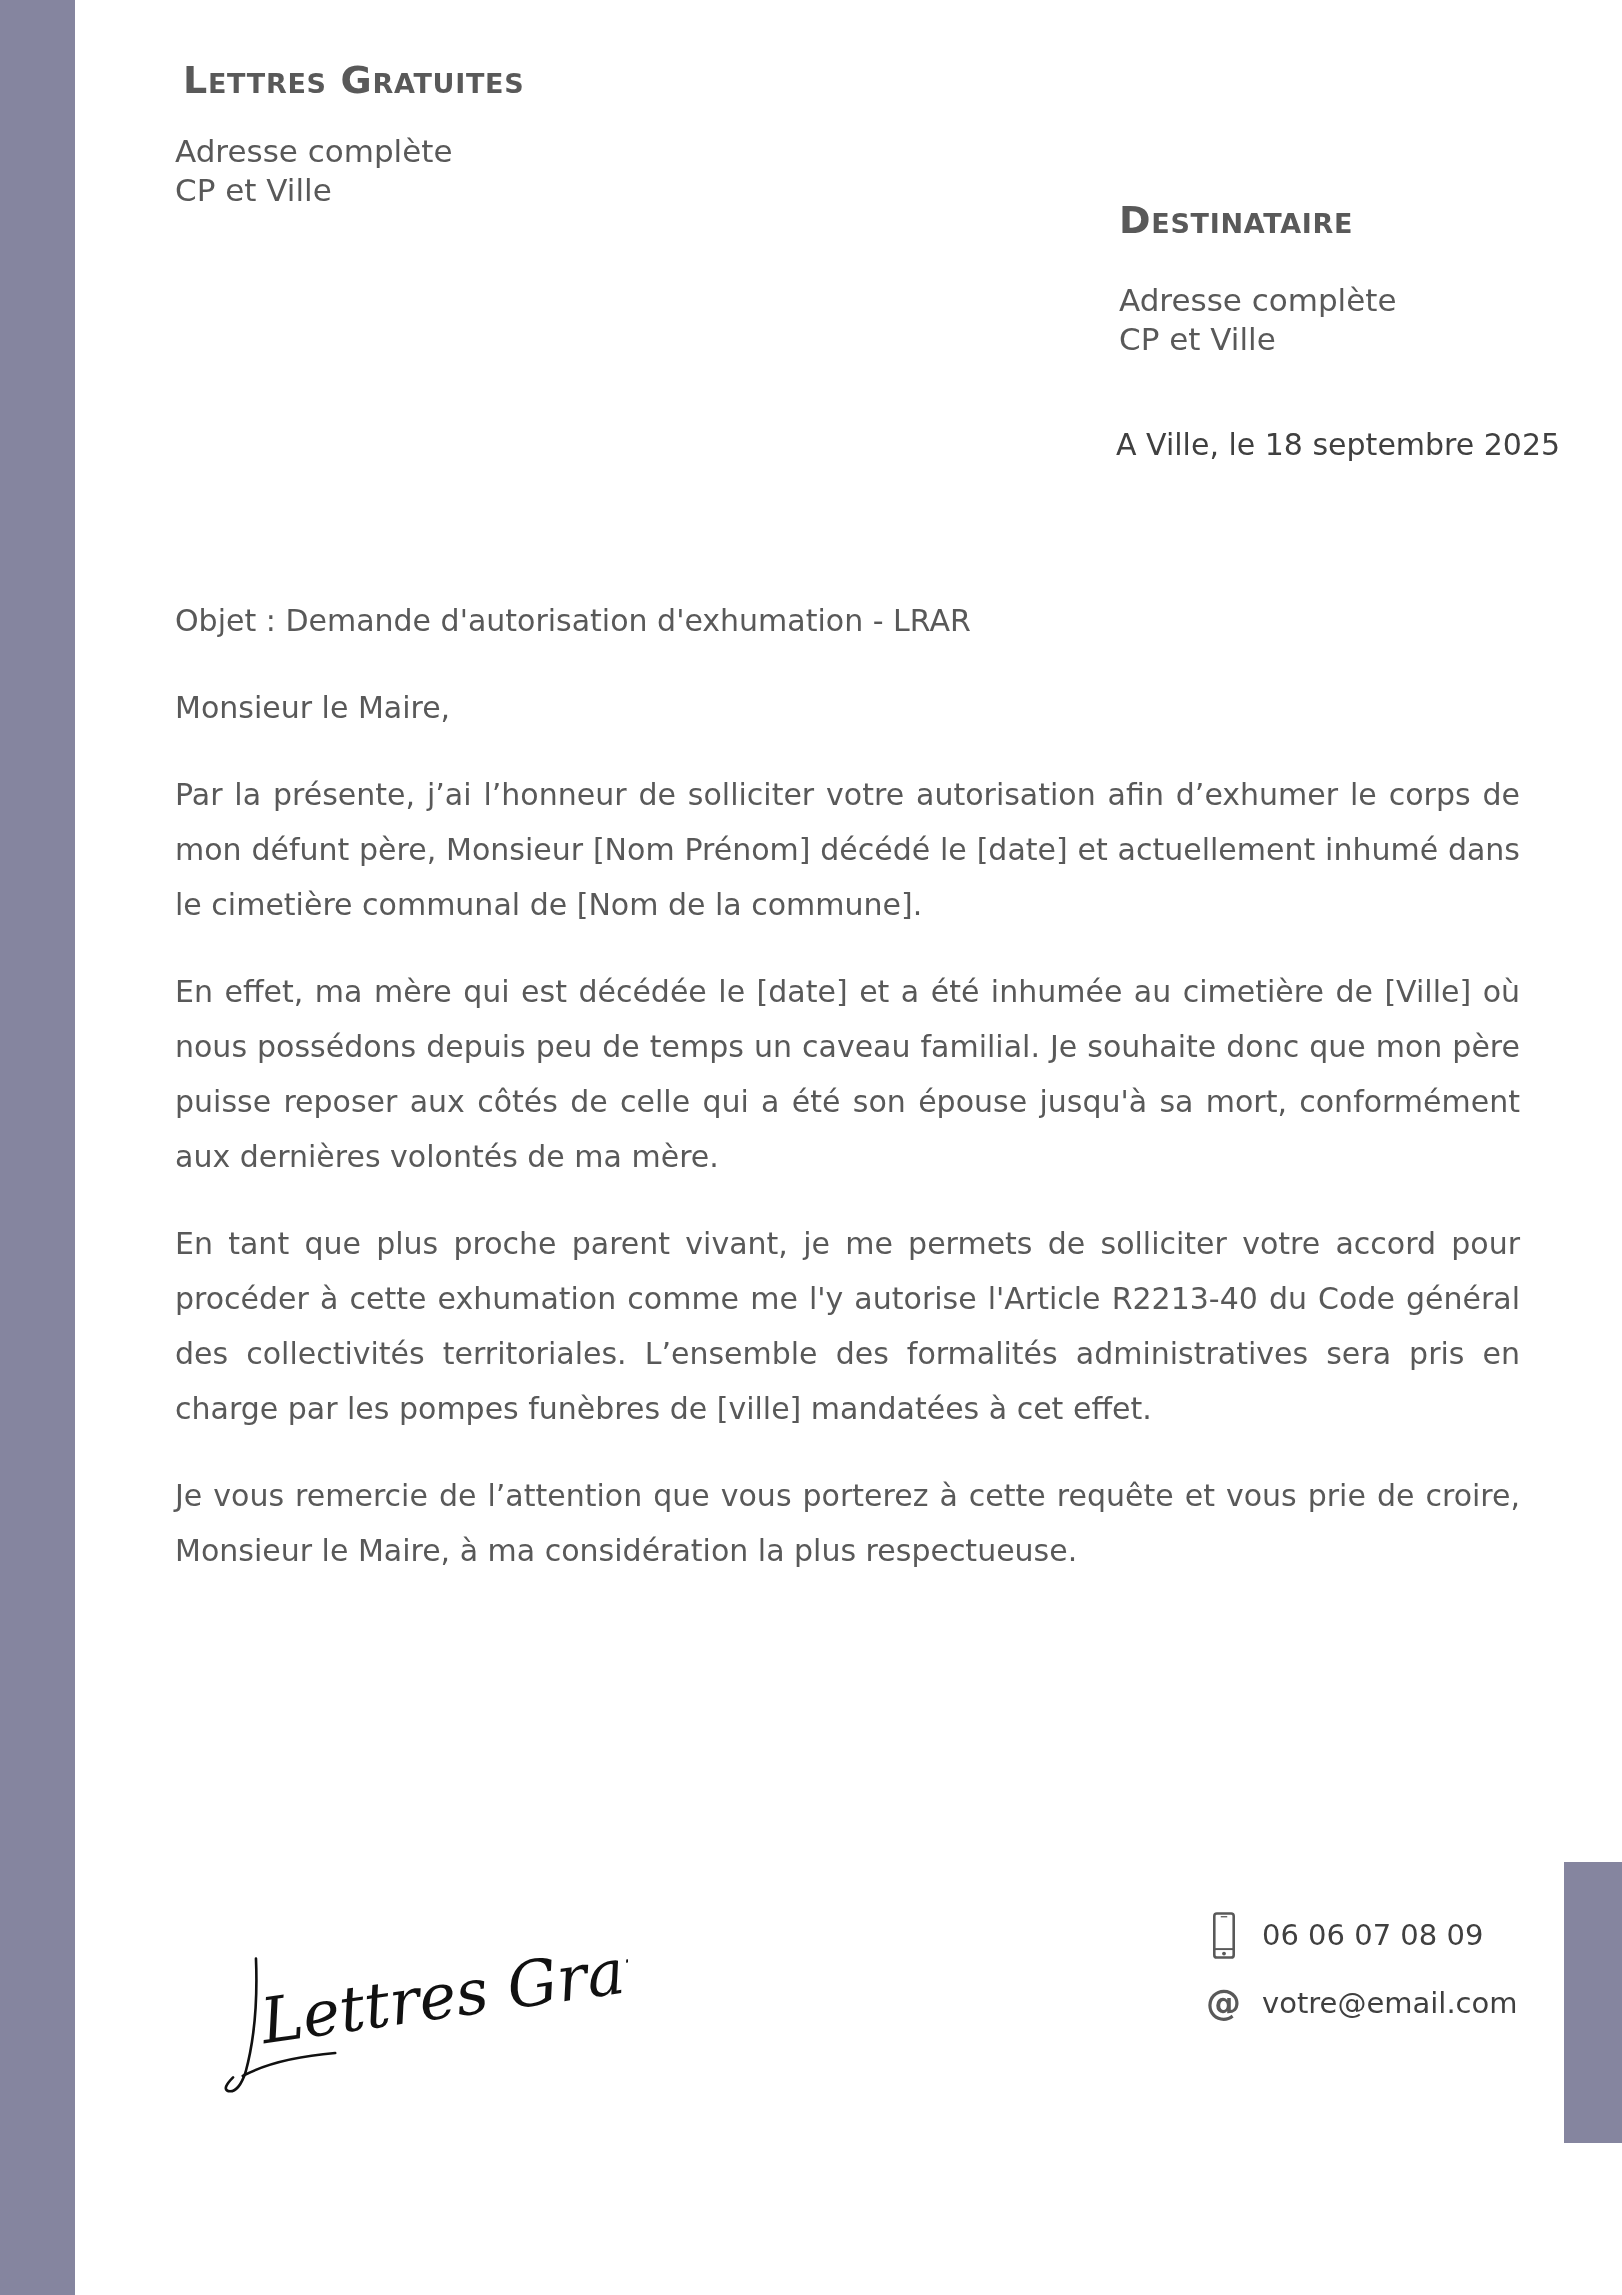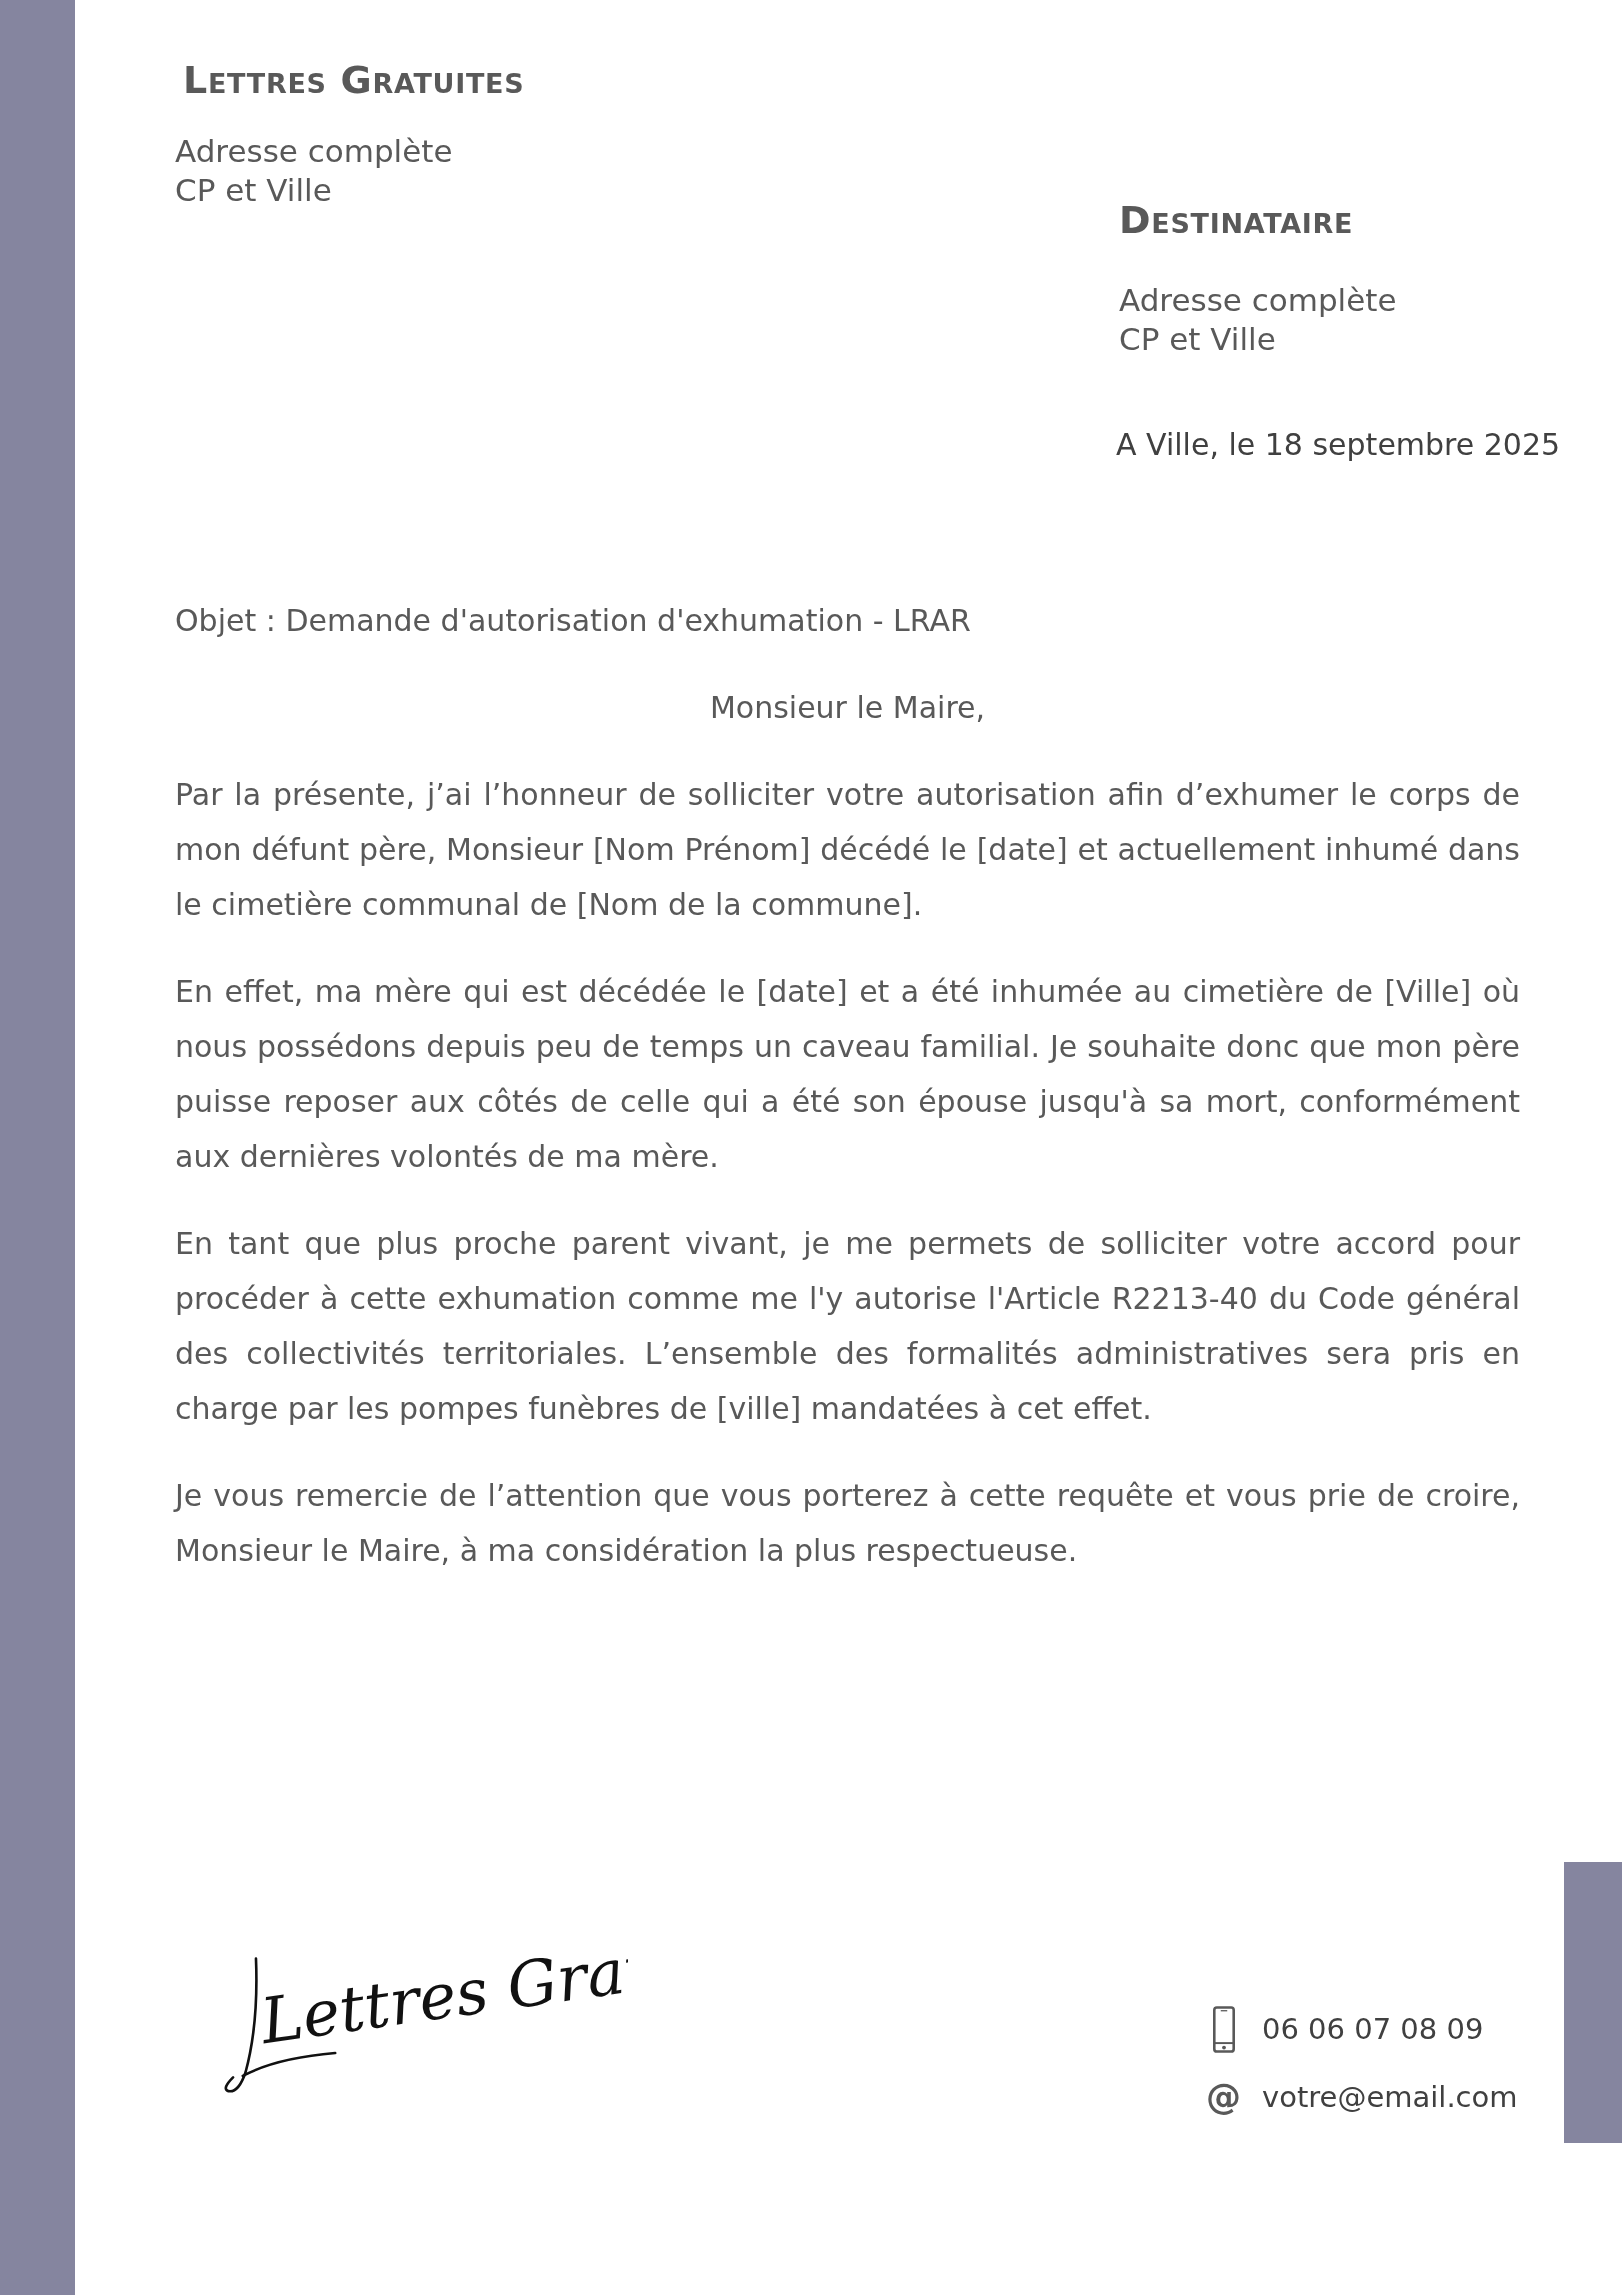--- a/index.html
+++ b/index.html
@@ -23,30 +23,30 @@
   .recipient-name {
     position: absolute; left: 1119px; top: 194px;
     font-size: 38px; font-weight: bold; font-variant: small-caps;
     letter-spacing: 0.7px; color: #595959; margin: 0; line-height: 52px;
   }
   .recipient-address { position: absolute; left: 1119px; top: 281px; font-size: 31px; line-height: 39px; color: #595959; }
   .date-line { position: absolute; left: 1116px; top: 425px; font-size: 30px; line-height: 39px; color: #404040; white-space: nowrap; }
 
   .body-block { position: absolute; left: 175px; top: 593px; width: 1345px; }
   .subject { font-size: 30px; line-height: 55px; margin: 0 0 32px 0; color: #595959; }
-  .salutation { font-size: 30px; line-height: 55px; margin: 0 0 32px 0; color: #595959; text-align: center; }
+  .salutation { font-size: 30px; line-height: 55px; margin: 0 0 32px 0; color: #595959; }
   .para {
     font-size: 30px; line-height: 55px; margin: 0 0 32px 0; color: #595959;
     text-align: justify; text-align-last: left;
   }
 
   .signature { position: absolute; left: 196px; top: 1885px; width: 432px; height: 209px; }
   .signature svg { width: 100%; height: 100%; }
 
-  .contacts { position: absolute; left: 1207px; top: 1995px; text-align: center; }
+  .contacts { position: absolute; left: 1207px; top: 1901px; text-align: center; }
   .contact-row { display: flex; align-items: center; height: 68px; }
   .contact-icon { width: 33px; height: 47px; display: flex; align-items: center; justify-content: center; margin-right: 22px; }
   .contact-text { font-size: 29px; color: #404040; font-family: "DejaVu Sans", sans-serif; }
 </style>
 </head>
 <body>
 
 <div class="left-bar"></div>
 <div class="right-block"></div>
 

